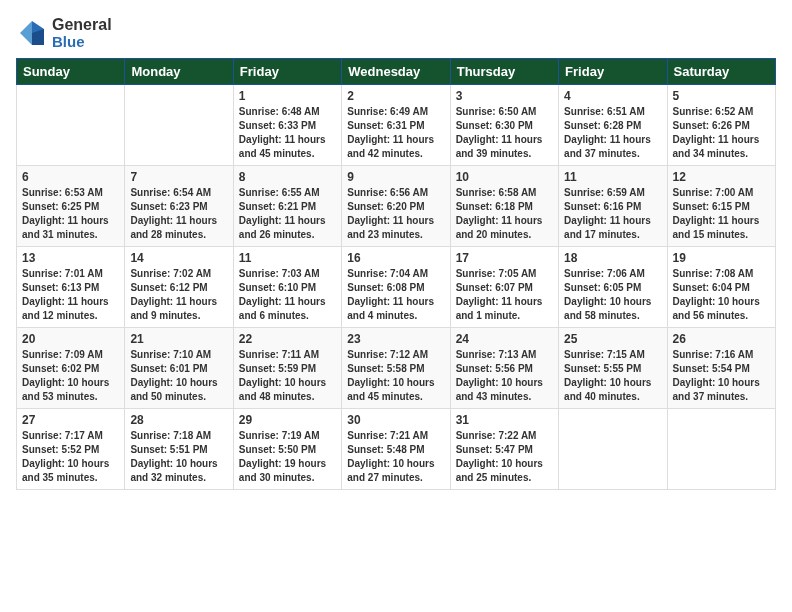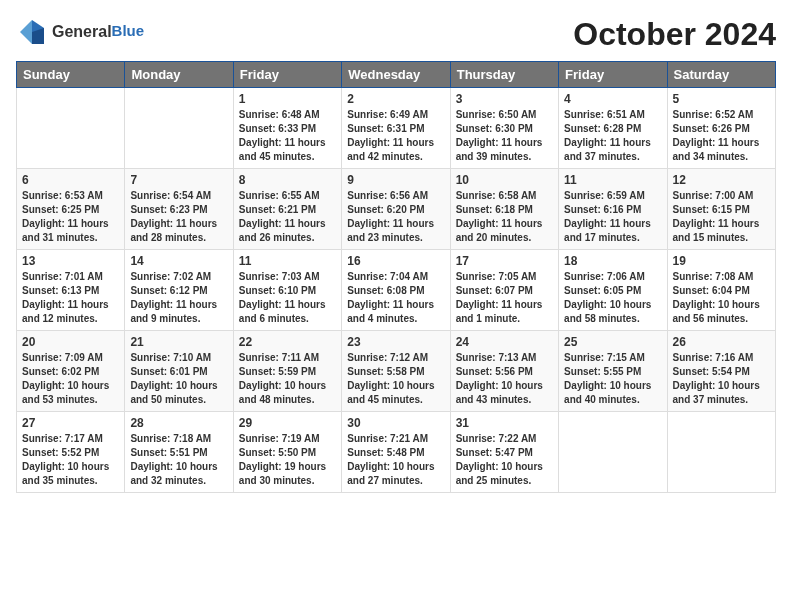--- a/index.html
+++ b/index.html
@@ -27,21 +27,21 @@
     .location-title {
       font-size: 14px;
       color: #555;
     }
     .calendar {
       width: 100%;
       border-collapse: collapse;
       border: 1px solid #ccc;
     }
     .calendar th {
-      background-color: #737373;
+      background-color: #14532d;
       color: #fff;
       text-align: left;
       padding: 5px 6px;
       font-size: 13px;
       border: 1px solid #1a5298;
     }
     .calendar td {
       vertical-align: top;
       padding: 4px 5px;
       border: 1px solid #ddd;
@@ -69,39 +69,39 @@
     .empty-cell {
       background: #fff !important;
     }
     .logo-wrapper {
       display: flex;
       align-items: center;
       gap: 4px;
     }
     .logo-text {
       display: flex;
+      flex-direction: column;
     }
   </style>
 </head>
 <body>
 
 <div class="header">
   <div class="logo-wrapper">
     <svg width="32" height="32" viewBox="0 0 32 32">
       <polygon points="16,4 28,12 28,28 16,28 16,4" fill="#2a6db5"></polygon>
       <polygon points="16,4 4,16 16,28 16,4" fill="#5a9fd4"></polygon>
       <polygon points="16,16 28,12 28,28 16,28" fill="#1a4d8a"></polygon>
     </svg>
     <div class="logo-text">
       <span style="font-size:16px;font-weight:bold;color:#333;line-height:1.1">General</span>
       <span style="font-size:15px;font-weight:bold;color:#2a6db5;line-height:1.1">Blue</span>
     </div>
   </div>
   <div class="title-area">
-    <div class="month-title">October 2024</div>
   </div>
 </div>
 
 <table class="calendar">
   <thead>
     <tr>
     <th>Sunday</th>
         <th>Monday</th>
         <th>Friday</th>
         <th>Wednesday</th>

